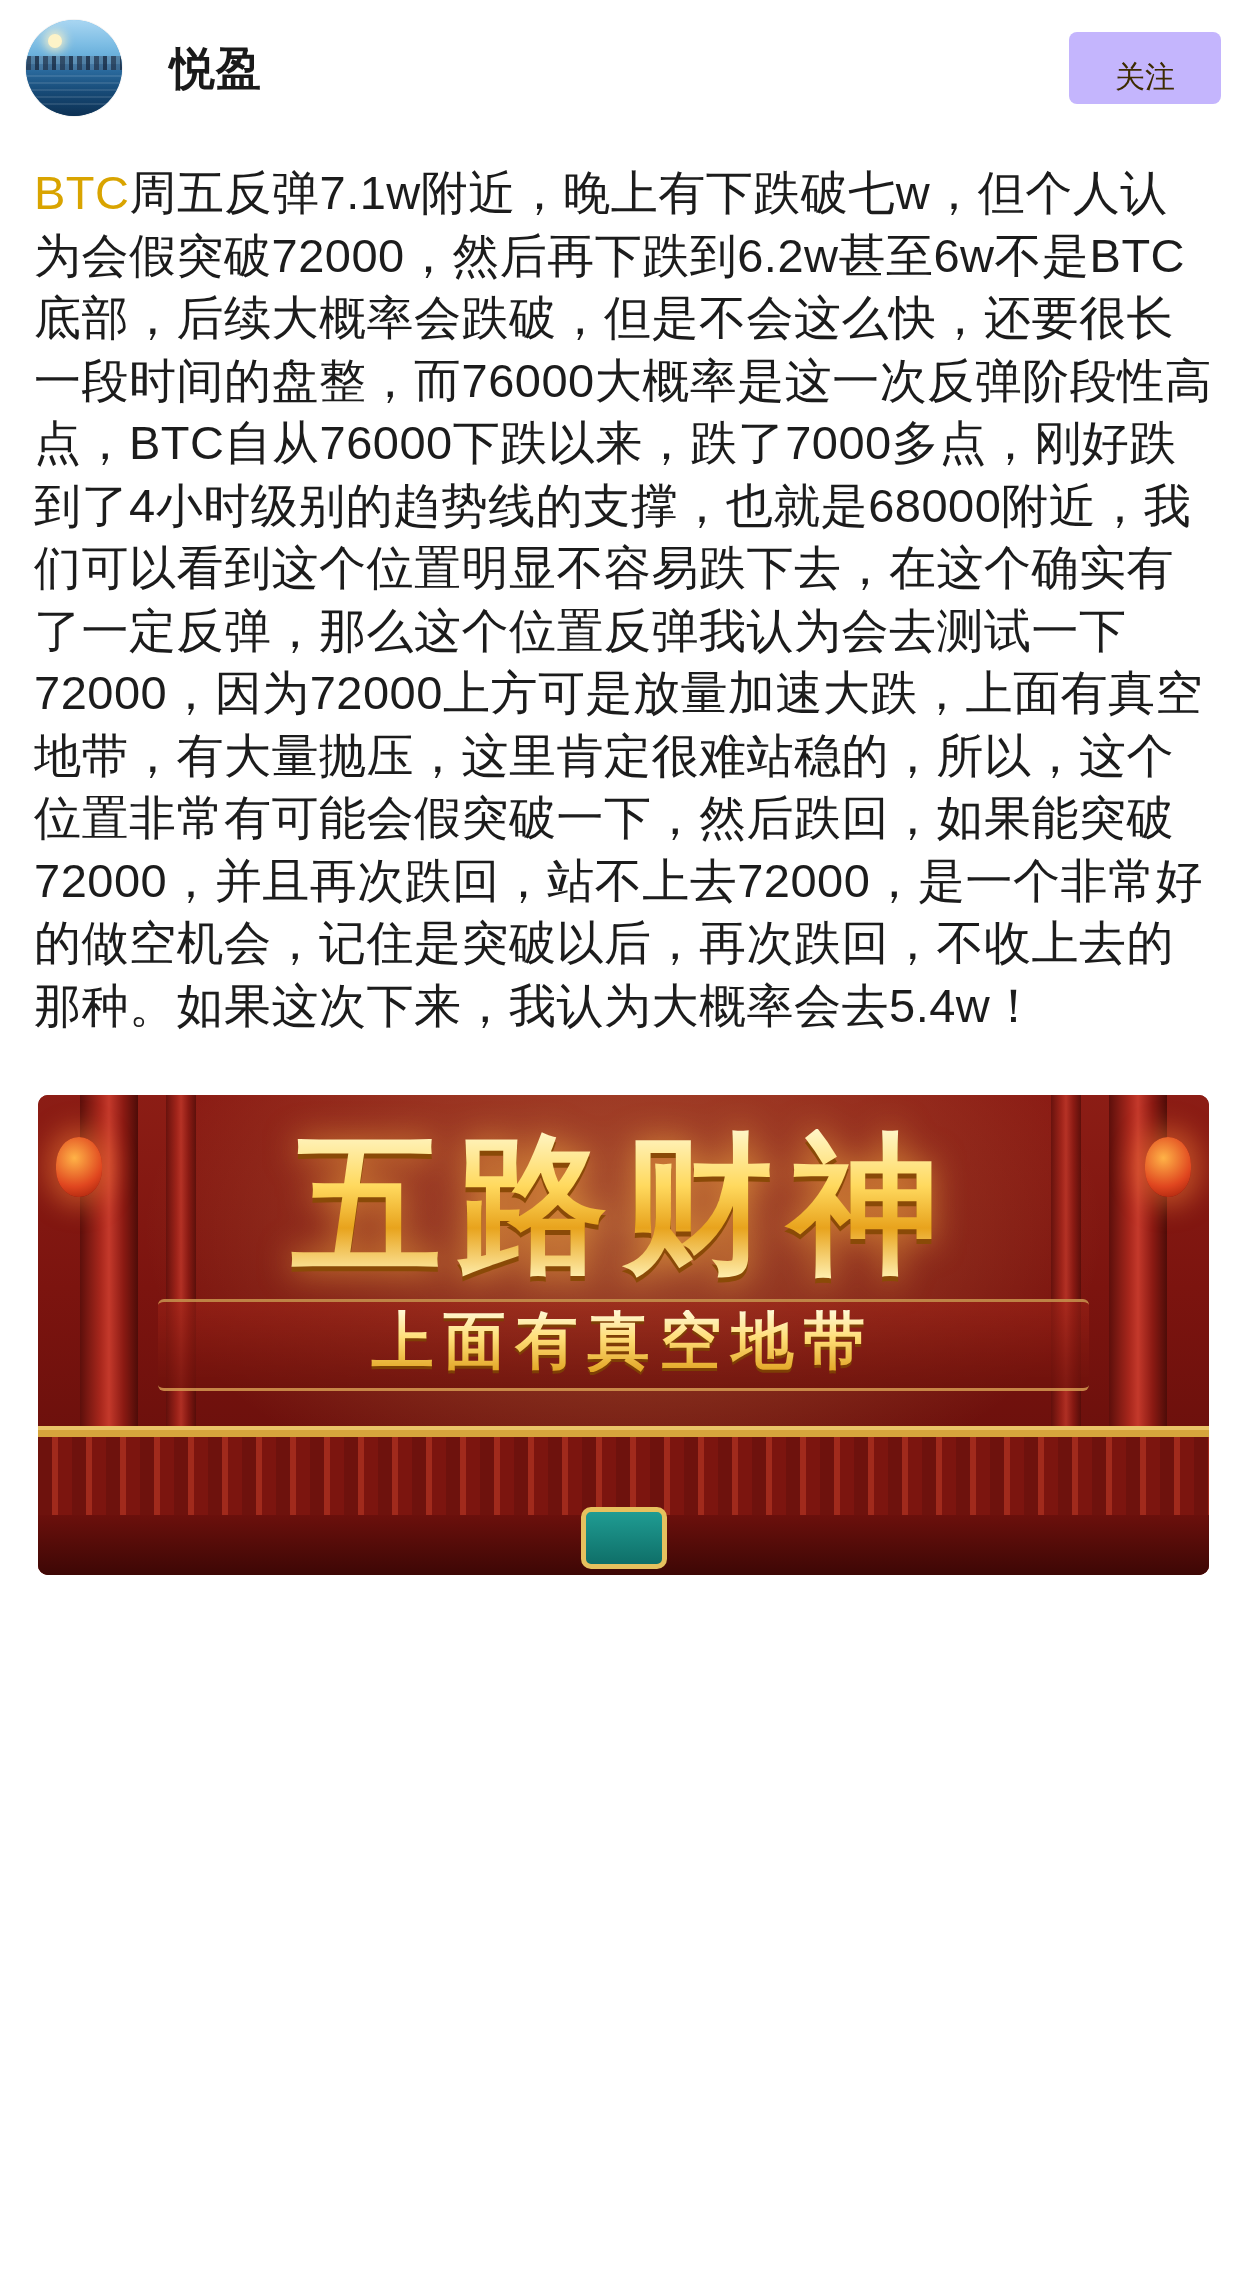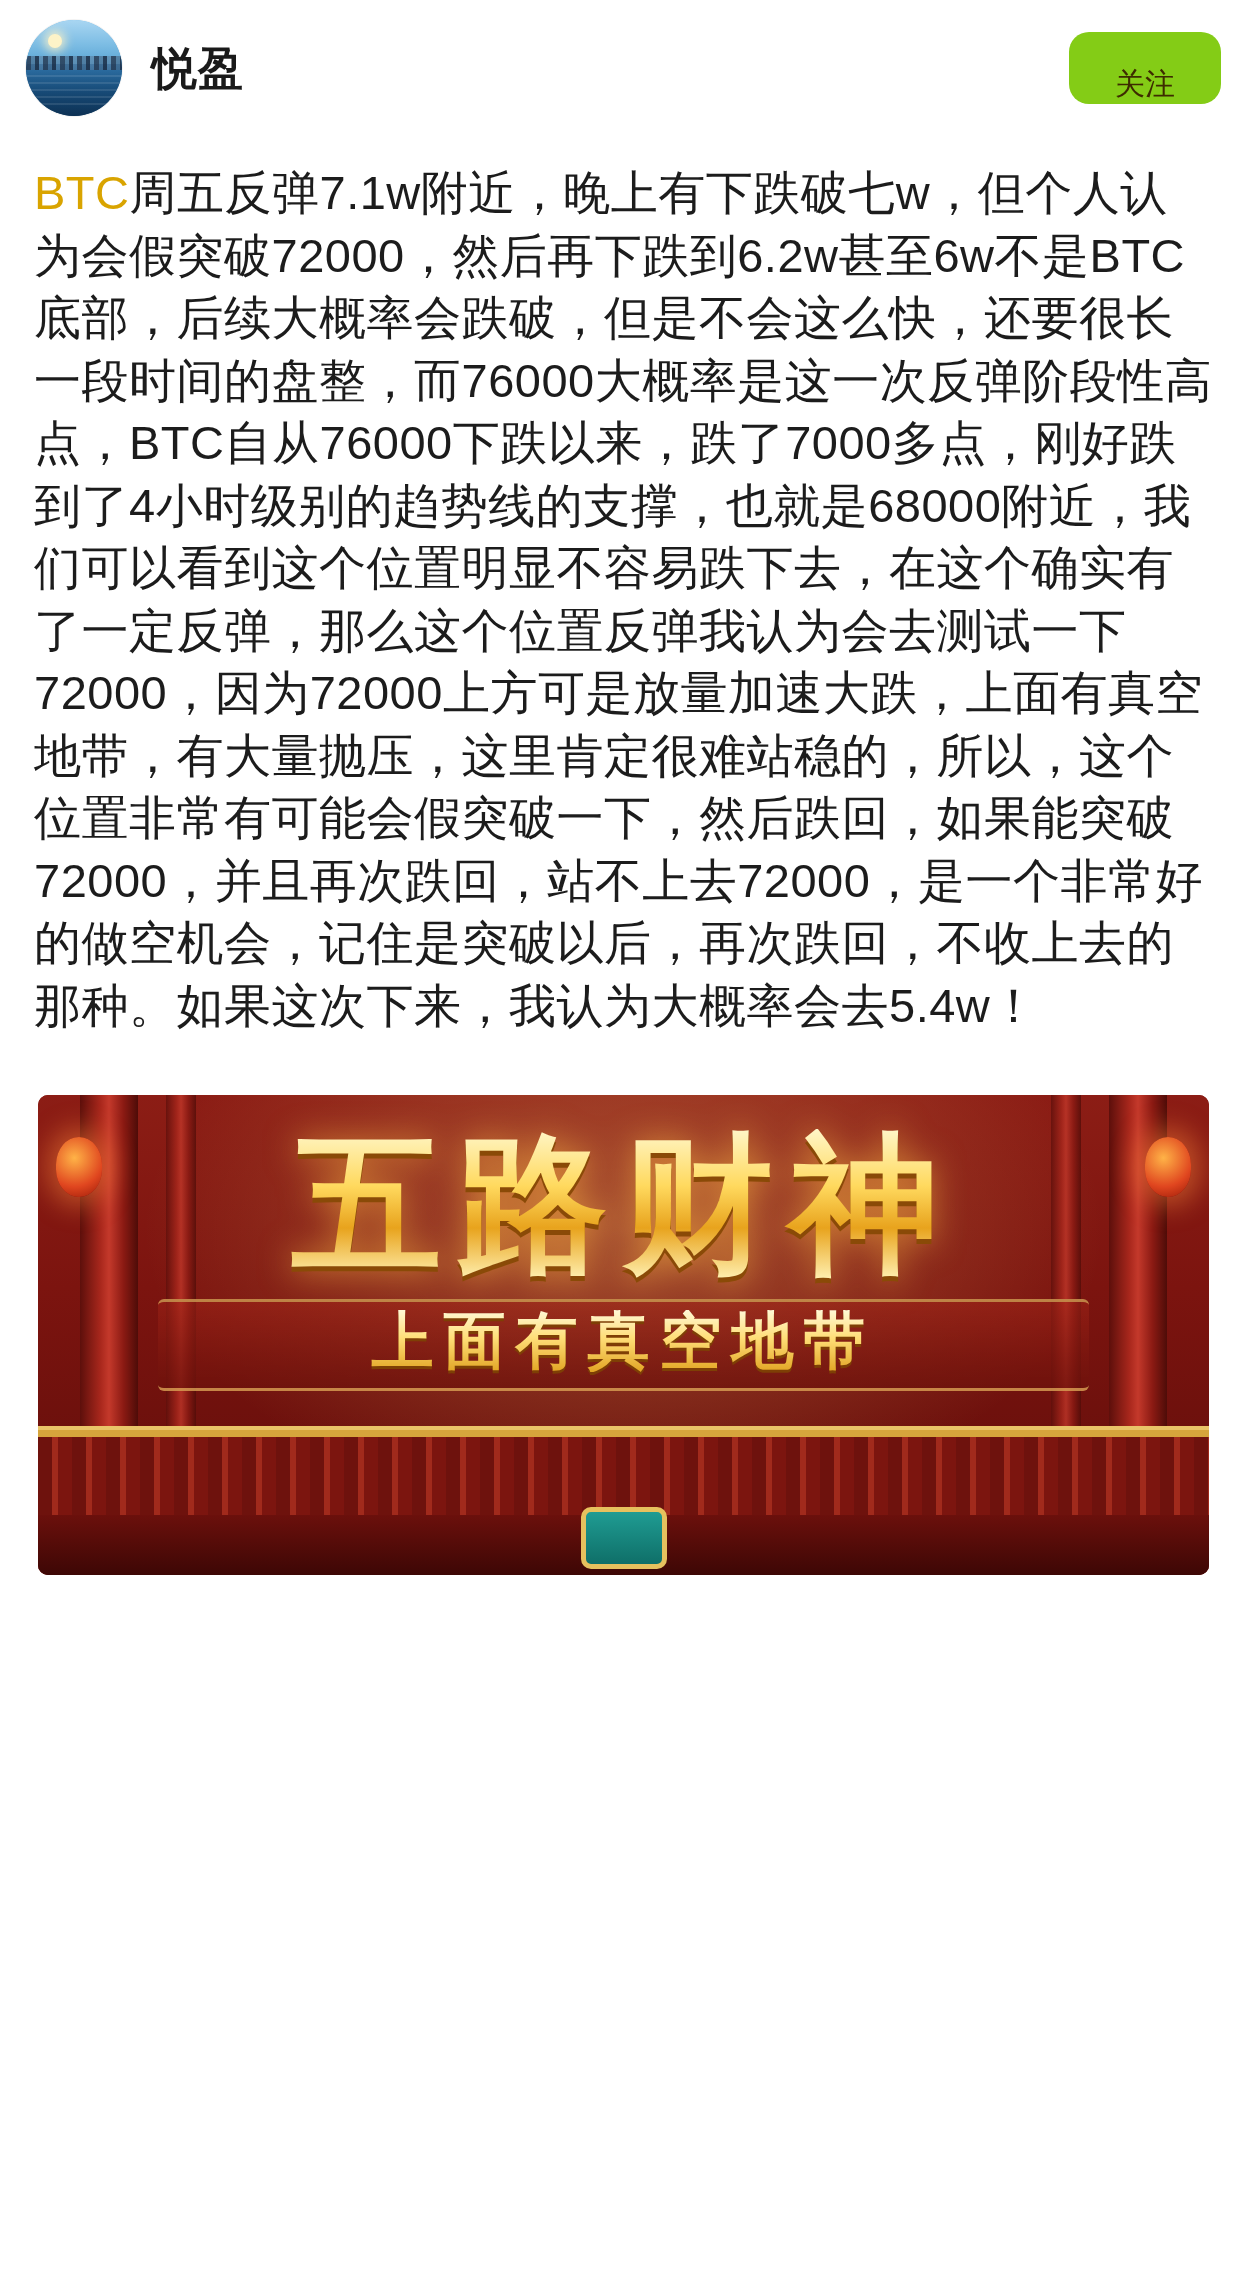--- a/index.html
+++ b/index.html
@@ -71,34 +71,34 @@
     left: 0; right: 0; top: 10%;
     height: 70%;
     background: repeating-linear-gradient(180deg,
       rgba(255,255,255,0.10) 0px, rgba(255,255,255,0.10) 2px,
       rgba(255,255,255,0) 2px, rgba(255,255,255,0) 7px);
   }
   .username {
     font-size: 45px;
     font-weight: 700;
     color: #1a1a1a;
-    margin-left: 30px;
+    margin-left: 48px;
     letter-spacing: 1px;
     line-height: 1;
     white-space: nowrap;
   }
   .follow-btn {
     margin-left: auto;
-    background: #84cc16;
+    background: #c4b5fd;
     color: #3d2b00;
     font-size: 30px;
     font-weight: 500;
     border: none;
-    border-radius: 20px;
-    padding: 16px 46px;
+    border-radius: 8px;
+    padding: 9px 46px;
     height: 72px;
     line-height: 72px;
     cursor: pointer;
     font-family: "Liberation Sans", "DejaVu Sans", sans-serif;
     white-space: nowrap;
   }
 
   
   .article {
     padding: 26px 26px 0 26px;

